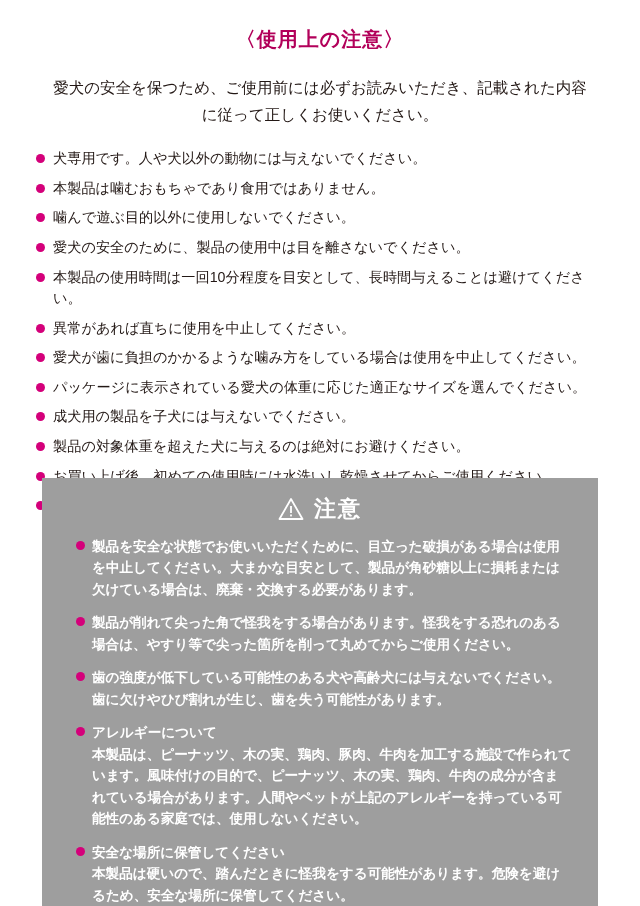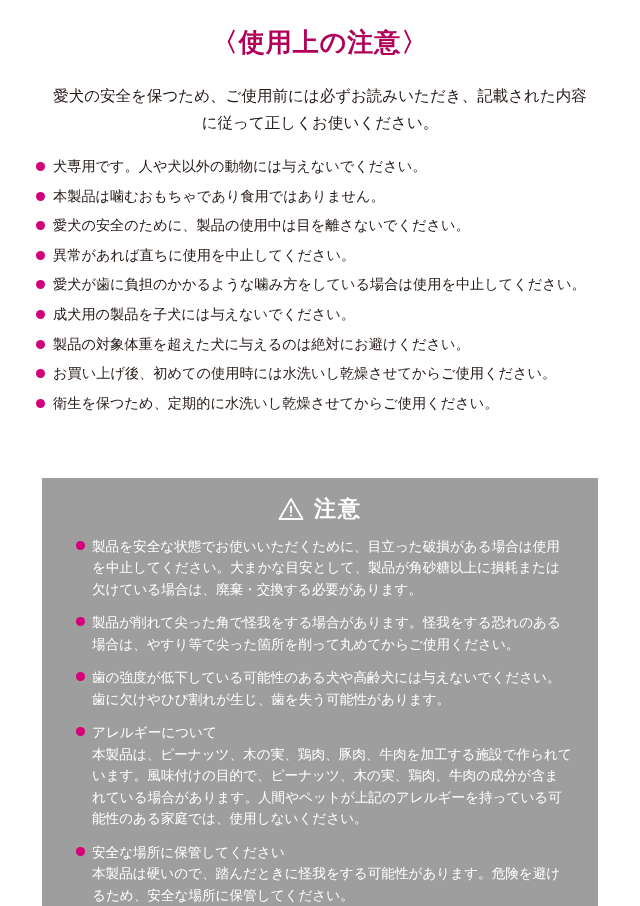--- a/index.html
+++ b/index.html
@@ -16,21 +16,21 @@
   }
   .page {
     position: relative;
     width: 640px;
     height: 906px;
     box-sizing: border-box;
     padding: 0;
   }
   .title {
     text-align: center;
-    font-size: 26px;
+    font-size: 20px;
     font-weight: bold;
     color: #b2005a;
     letter-spacing: 1px;
     margin: 26px 0 0 0;
     line-height: 1.3;
   }
   .lead {
     margin: 22px 46px 8px 46px;
     font-size: 15.5px;
     line-height: 1.75;
@@ -94,20 +94,21 @@
     padding: 0 26px 0 34px;
     list-style: none;
   }
   .caution-list li {
     position: relative;
     padding-left: 16px;
     margin-bottom: 12px;
     font-size: 13.6px;
     line-height: 1.58;
     color: #ffffff;
+    font-weight: bold;
   }
   .caution-list li::before {
     content: "";
     position: absolute;
     left: 0;
     top: 5px;
     width: 9px;
     height: 9px;
     border-radius: 50%;
     background: #d4007a;
@@ -121,23 +122,26 @@
 
 <div class="page">
 
   <h1 class="title">〈使用上の注意〉</h1>
 
   <p class="lead">愛犬の安全を保つため、ご使用前には必ずお読みいただき、記載された内容に従って正しくお使いください。</p>
 
   <ul class="bullet-list">
     <li>犬専用です。人や犬以外の動物には与えないでください。</li>
     <li>本製品は噛むおもちゃであり食用ではありません。</li>
+    <li>噛んで遊ぶ目的以外に使用しないでください。</li>
     <li>愛犬の安全のために、製品の使用中は目を離さないでください。</li>
+    <li>本製品の使用時間は一回10分程度を目安として、長時間与えることは避けてください。</li>
     <li>異常があれば直ちに使用を中止してください。</li>
     <li>愛犬が歯に負担のかかるような噛み方をしている場合は使用を中止してください。</li>
+    <li>パッケージに表示されている愛犬の体重に応じた適正なサイズを選んでください。</li>
     <li>成犬用の製品を子犬には与えないでください。</li>
     <li>製品の対象体重を超えた犬に与えるのは絶対にお避けください。</li>
     <li>お買い上げ後、初めての使用時には水洗いし乾燥させてからご使用ください。</li>
     <li>衛生を保つため、定期的に水洗いし乾燥させてからご使用ください。</li>
   </ul>
 
   <div class="caution-box">
     <div class="caution-head">
       <span class="warn-icon">
         <svg width="26" height="24" viewBox="0 0 26 24" aria-hidden="true">

